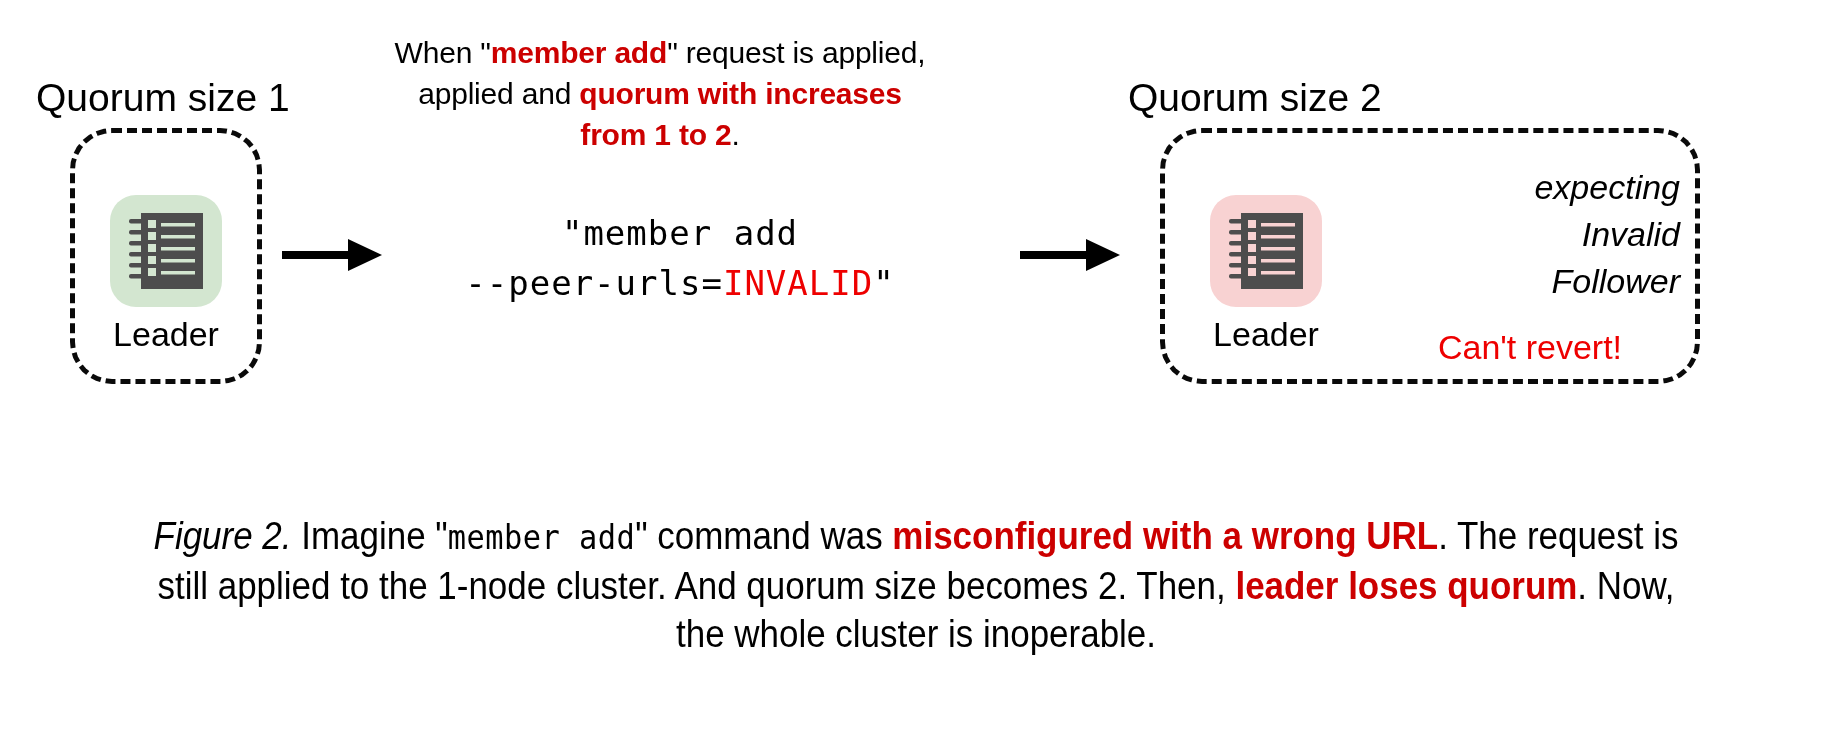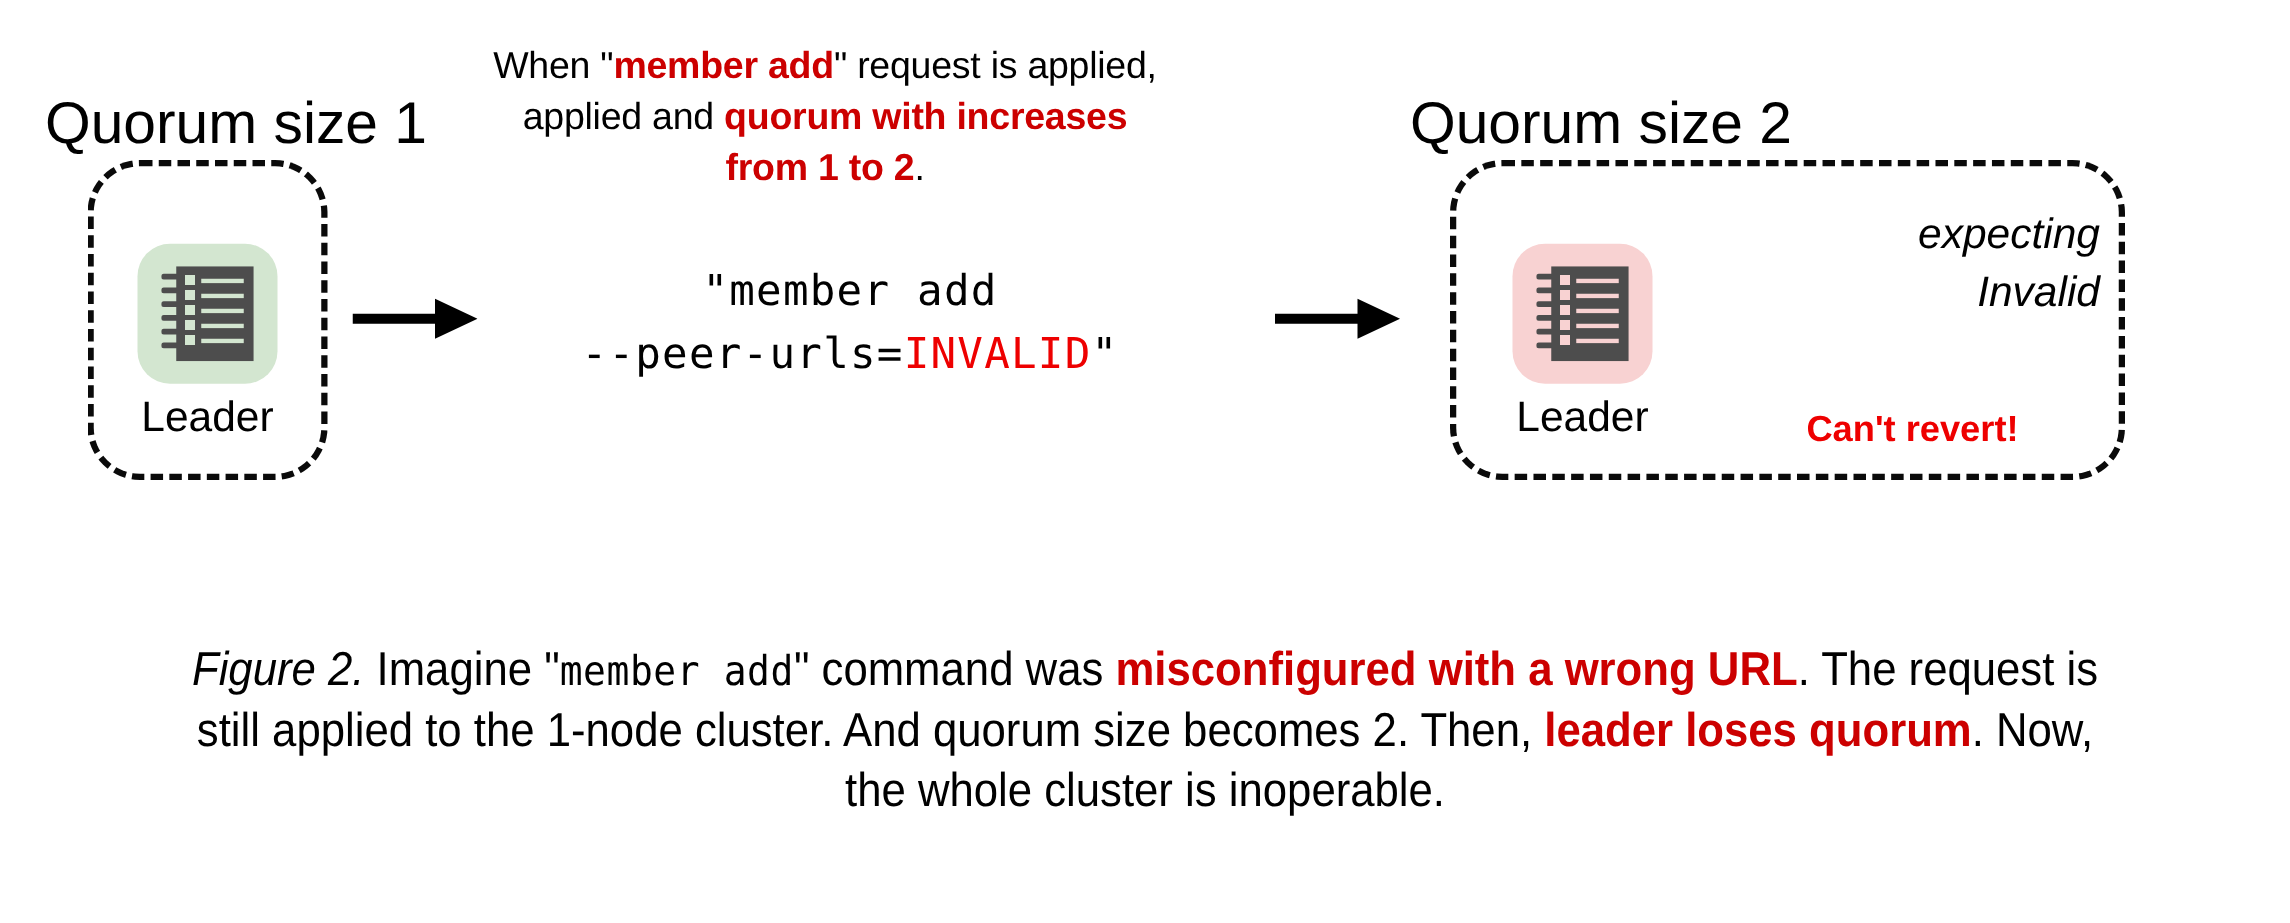--- a/index.html
+++ b/index.html
@@ -28,21 +28,21 @@
     width: 620px;
     text-align: center;
     font-size: 30px;
     line-height: 41px;
     font-family: "Liberation Sans", sans-serif;
     letter-spacing: -0.2px;
   }
 
   
   .cluster-title {
-    font-size: 47px;
+    font-size: 39px;
     line-height: 40px;
     white-space: nowrap;
     text-align: right;
   }
   #title-left  { left: 36px;   top: 78px; }
   #title-right { left: 1128px; top: 78px; }
 
   
   .cluster-box {
     border: 5px dashed #0a0a0a;
@@ -128,22 +128,22 @@
     text-align: right;
     font-style: italic;
     font-size: 34px;
     line-height: 47px;
   }
   #cant-revert {
     left: 1380px;
     top: 328px;
     width: 300px;
     text-align: center;
-    font-size: 29px;
-    font-weight: bold;
+    font-size: 34px;
+    font-weight: normal;
     color: #ee0000;
   }
 
   
   #caption {
     left: 60px;
     top: 512px;
     width: 1712px;
     text-align: center;
     font-size: 38px;
@@ -252,19 +252,20 @@
           <rect x="32" y="58" width="34" height="3.5"></rect>
       </g>
     </svg>
   </div>
   <div class="node-label">Leader</div>
 </div>
 
 <div class="abs" id="expecting">
   <div>expecting</div>
   <div>Invalid</div>
+  <div>Follower</div>
 </div>
 
 <div class="abs" id="cant-revert">Can't revert!</div>
 
 <div class="abs" id="caption">
   <span class="fig-label">Figure 2.</span><span> Imagine "</span><span class="mono">member add</span><span>" command was </span><span class="redbold">misconfigured with a wrong URL</span><span>. The request is still applied to the 1-node cluster. And quorum size becomes 2. Then, </span><span class="redbold">leader loses quorum</span><span>. Now, the whole cluster is inoperable.</span>
 </div>
 
 </body></html>

